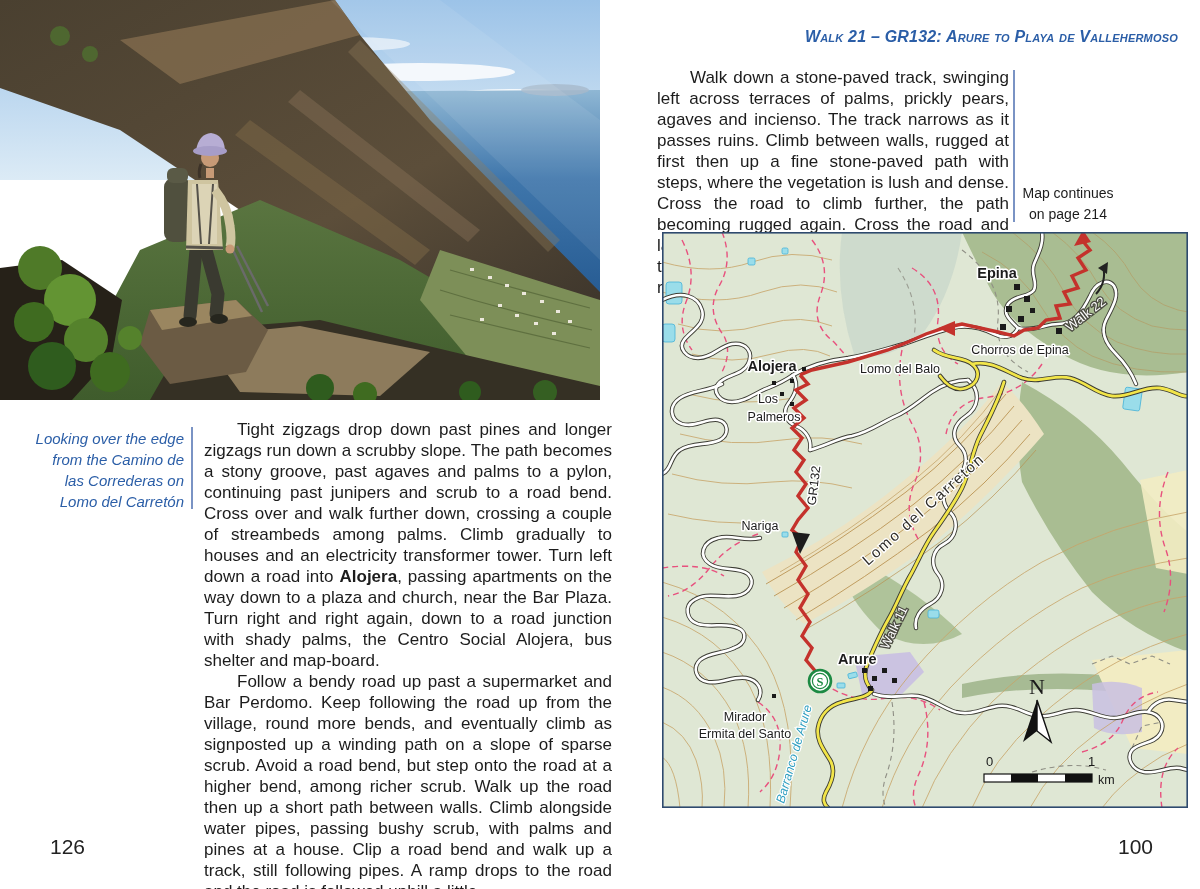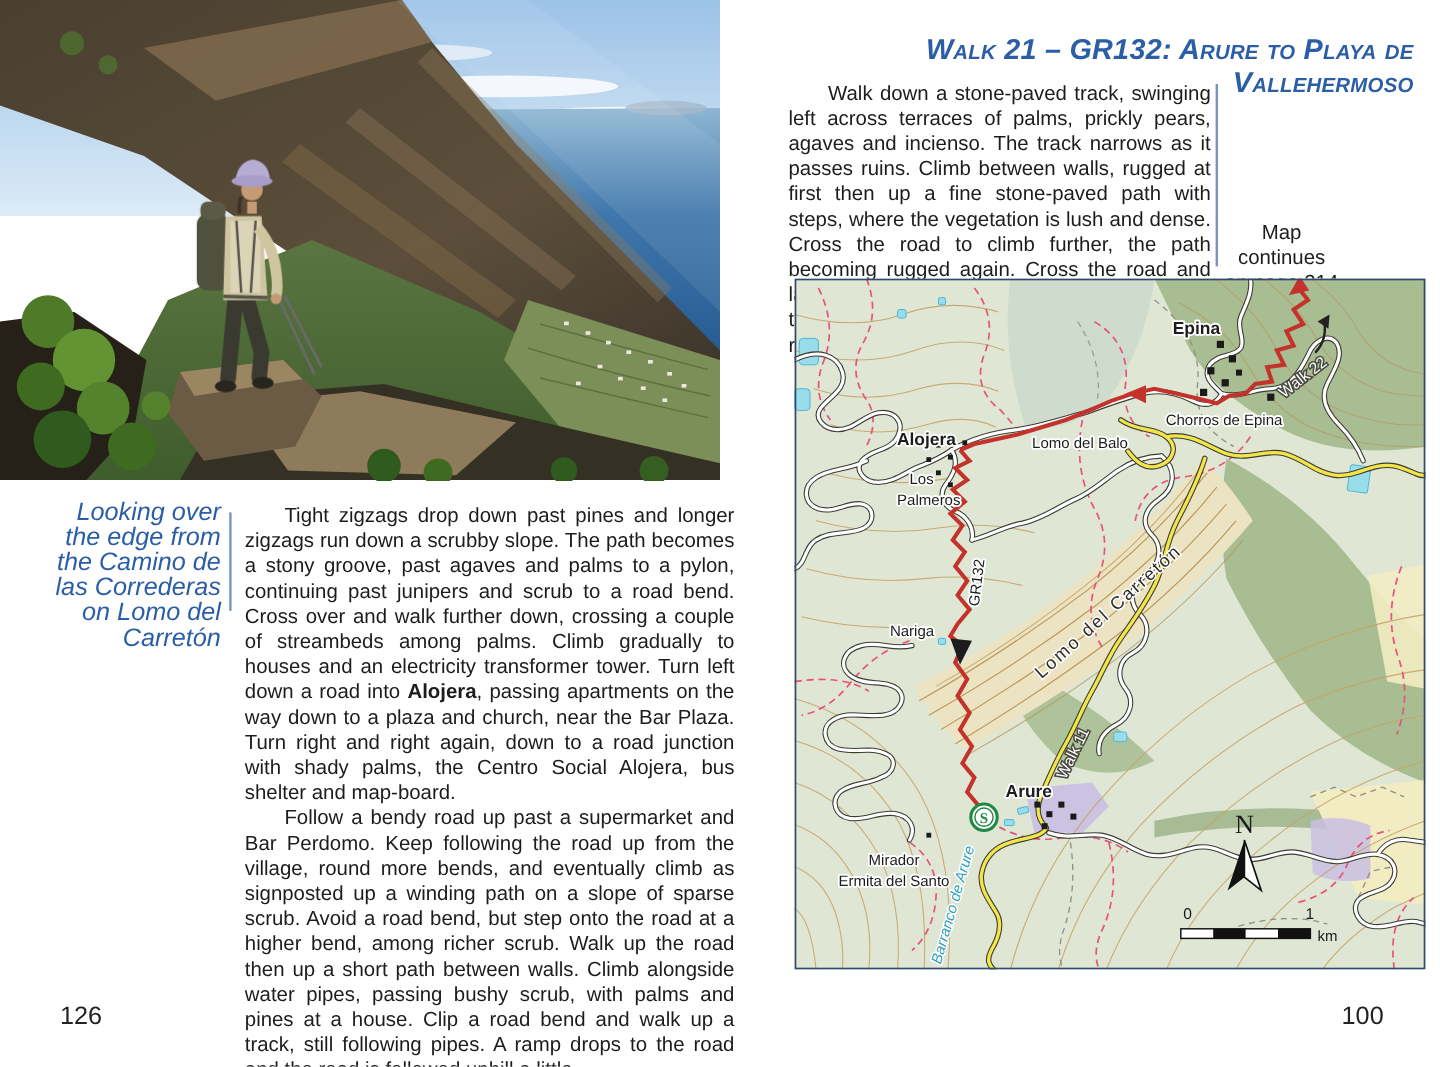--- a/index.html
+++ b/index.html
@@ -2,38 +2,38 @@
 <html><head>
 <meta charset="utf-8">
 <style>
   html,body{margin:0;padding:0;}
   body{
     width:1200px;height:889px;position:relative;background:#ffffff;
     font-family:"Liberation Sans", sans-serif;color:#1c1c1c;overflow:hidden;
   }
   .photo{position:absolute;left:0;top:0;width:600px;height:400px;}
   .caption{
-    position:absolute;left:34px;top:416px;width:150px;text-align:right;
-    font-style:italic;color:#2b5ea7;font-size:21px;line-height:21px;
+    position:absolute;left:34px;top:428px;width:150px;text-align:right;
+    font-style:italic;color:#2b5ea7;font-size:15px;line-height:21px;
   }
   .cap-rule{position:absolute;left:191px;top:427px;width:2px;height:82px;background:#7a93c4;}
   .left-body{position:absolute;left:204px;top:419px;width:408px;text-align:justify;
     font-size:17px;line-height:21px;}
   .right-body{position:absolute;left:657px;top:67px;width:352px;text-align:justify;
     font-size:17px;line-height:21px;}
   .para{margin:0;text-indent:33px;}
   .bold{font-weight:bold;}
   .walk-header{
     position:absolute;left:640px;top:28px;width:538px;text-align:right;
     color:#2b5ea7;font-weight:bold;font-style:italic;font-variant:small-caps;
-    font-size:24px;letter-spacing:.2px;
+    font-size:16px;letter-spacing:.2px;
   }
   .note-rule{position:absolute;left:1013px;top:70px;width:2px;height:152px;background:#7a93c4;}
   .map-note{position:absolute;left:1020px;top:183px;width:96px;text-align:center;
-    font-size:17px;line-height:21px;color:#1c1c1c;}
+    font-size:14px;line-height:21px;color:#1c1c1c;}
   .mapbox{position:absolute;left:662px;top:232px;width:526px;height:576px;}
   .pagenum{position:absolute;font-size:21px;color:#222;}
   .pn-left{left:50px;top:835px;}
   .pn-right{left:1118px;top:835px;}
 
   
   .mlab{font-family:"Liberation Sans",sans-serif;font-size:12.5px;fill:#1c1c1c;
     stroke:#ffffff;stroke-width:3px;paint-order:stroke;stroke-linejoin:round;}
   .mbold{font-size:14.5px;font-weight:bold;}
   .mwhite{fill:#ffffff;stroke:#4a4a40;stroke-width:2.6px;paint-order:stroke;font-size:13px;}

